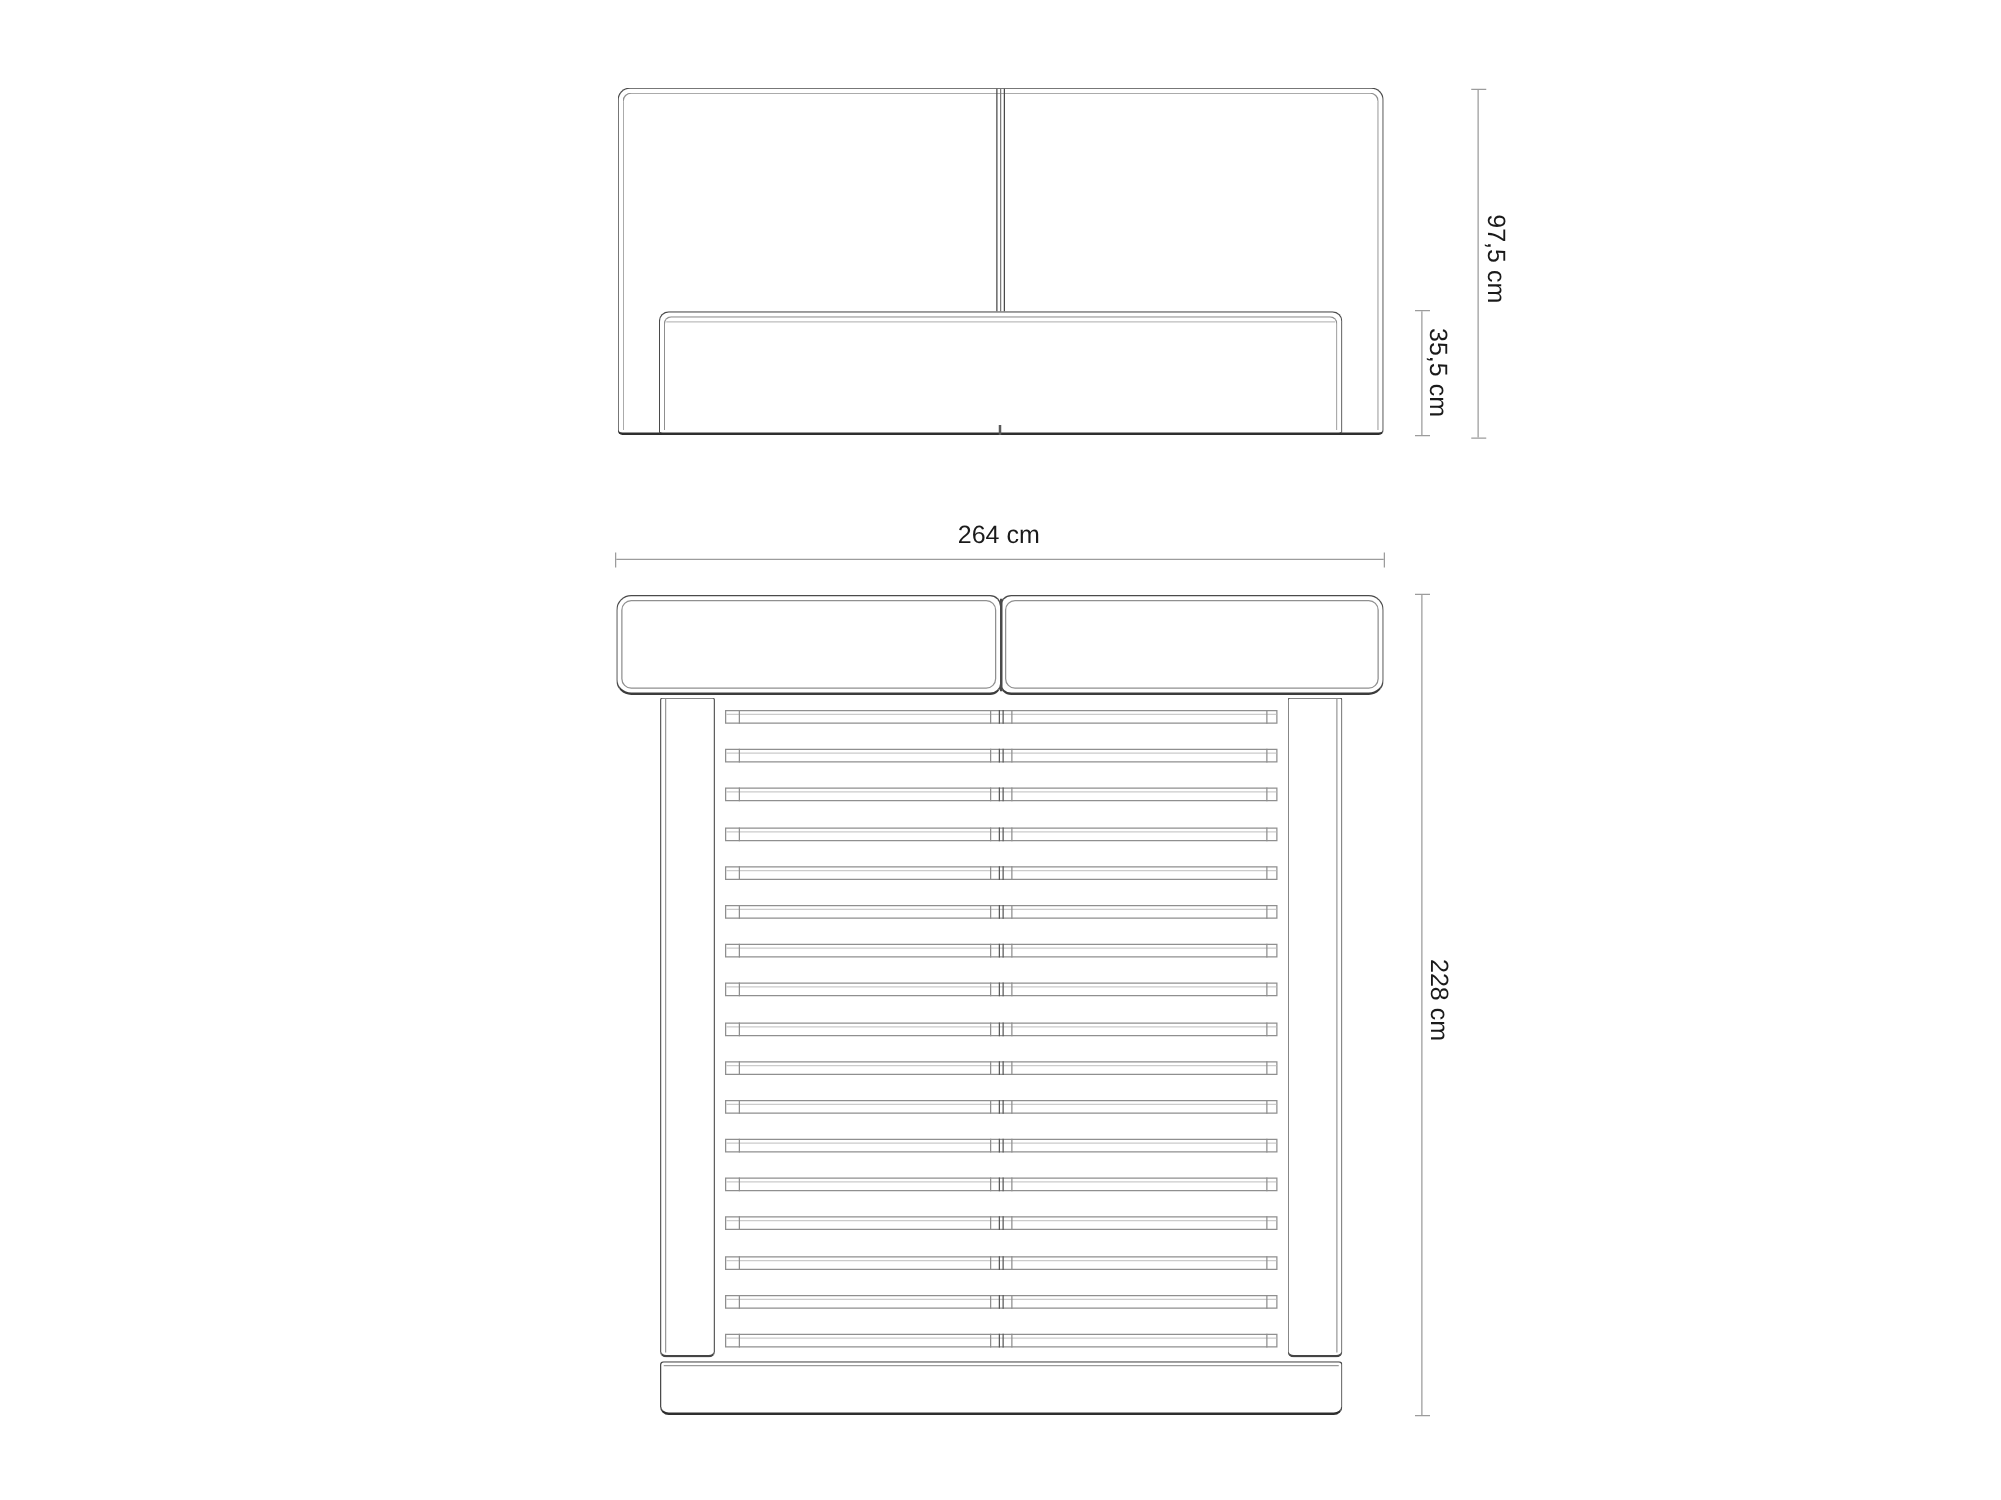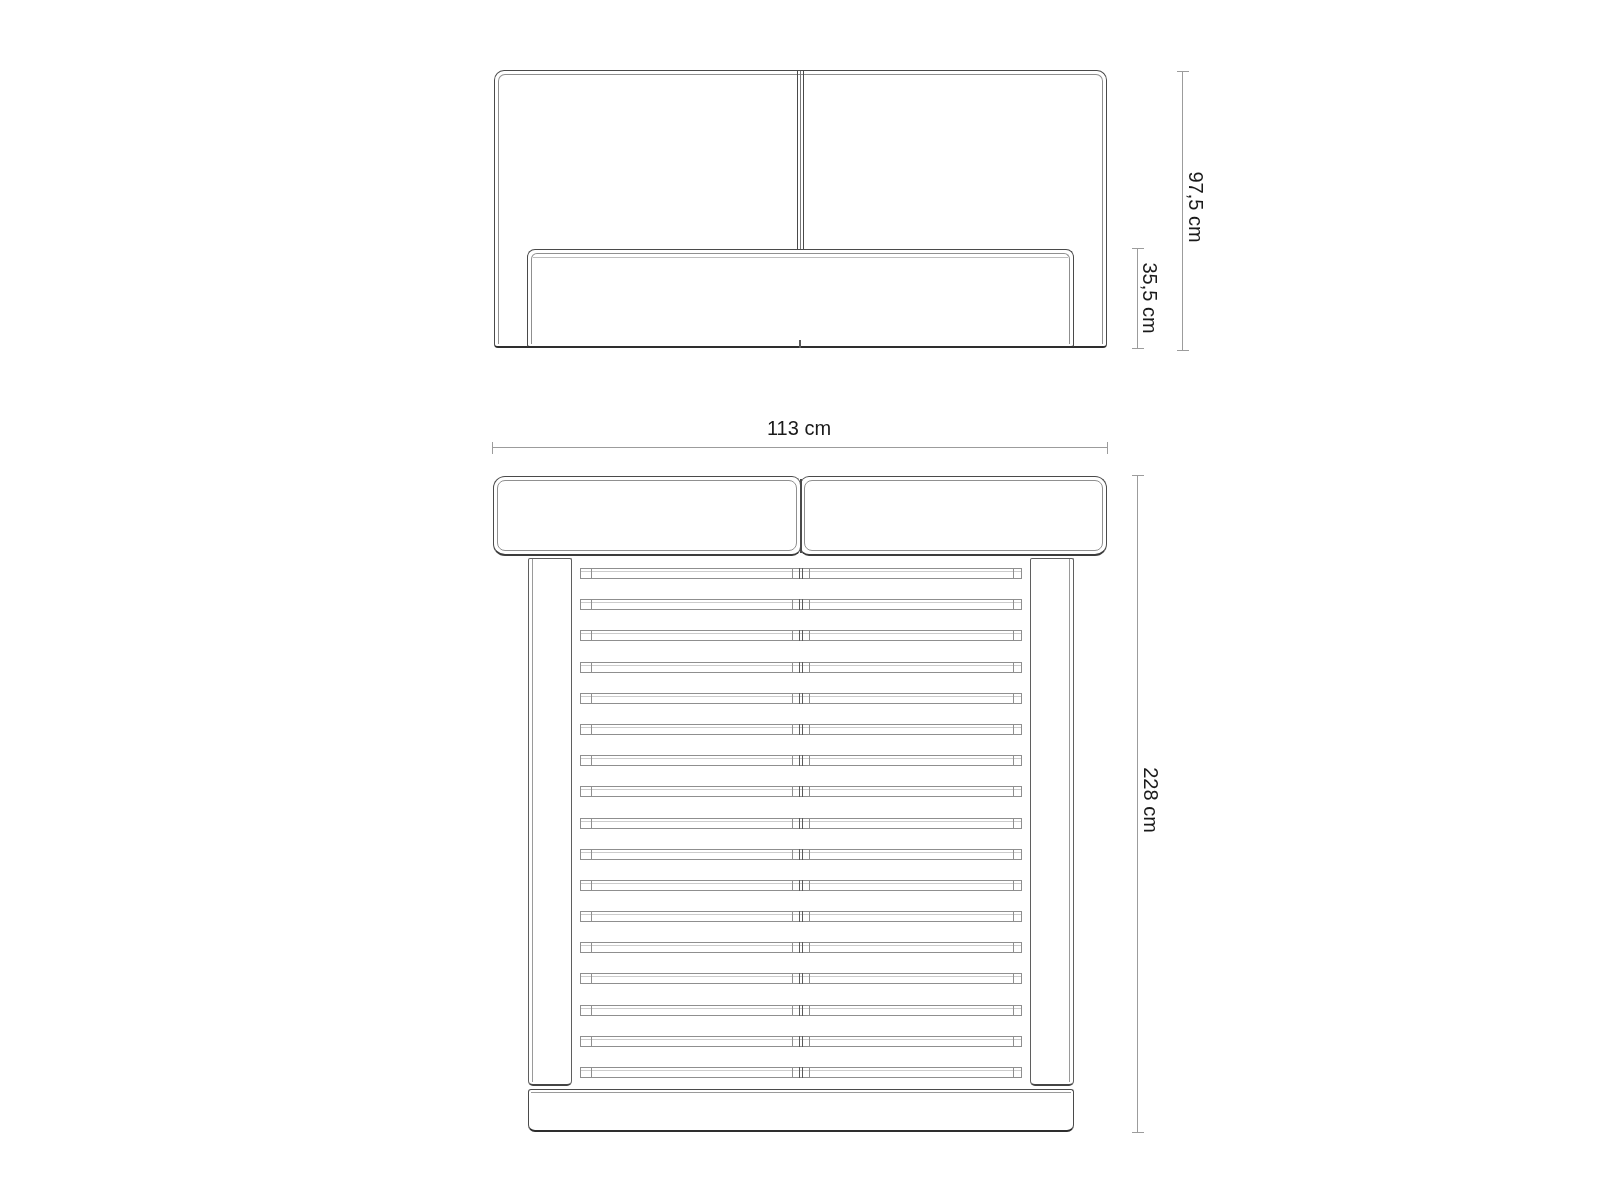--- a/index.html
+++ b/index.html
@@ -110,21 +110,21 @@
   <div class="abs" id="front-panel"></div>
   <div class="abs" id="front-center-tick"></div>
 
   <div class="dim-v" id="dim-height-total-line"></div>
   <div class="dim-label rot" id="dim-height-total-label">97,5 cm</div>
 
   <div class="dim-v" id="dim-height-panel-line"></div>
   <div class="dim-label rot" id="dim-height-panel-label">35,5 cm</div>
 
   <div class="dim-h" id="dim-width-line"></div>
-  <div class="dim-label" id="dim-width-label">113 cm</div>
+  <div class="dim-label" id="dim-width-label">264 cm</div>
 
   <div class="cushion" id="plan-cushion-left"></div>
   <div class="cushion" id="plan-cushion-right"></div>
   <div class="abs" id="plan-center-line"></div>
 
   <div class="rail" id="rail-left"></div>
   <div class="rail" id="rail-right"></div>
 
   <div class="abs" id="slat-grid">
   <div class="slat">

